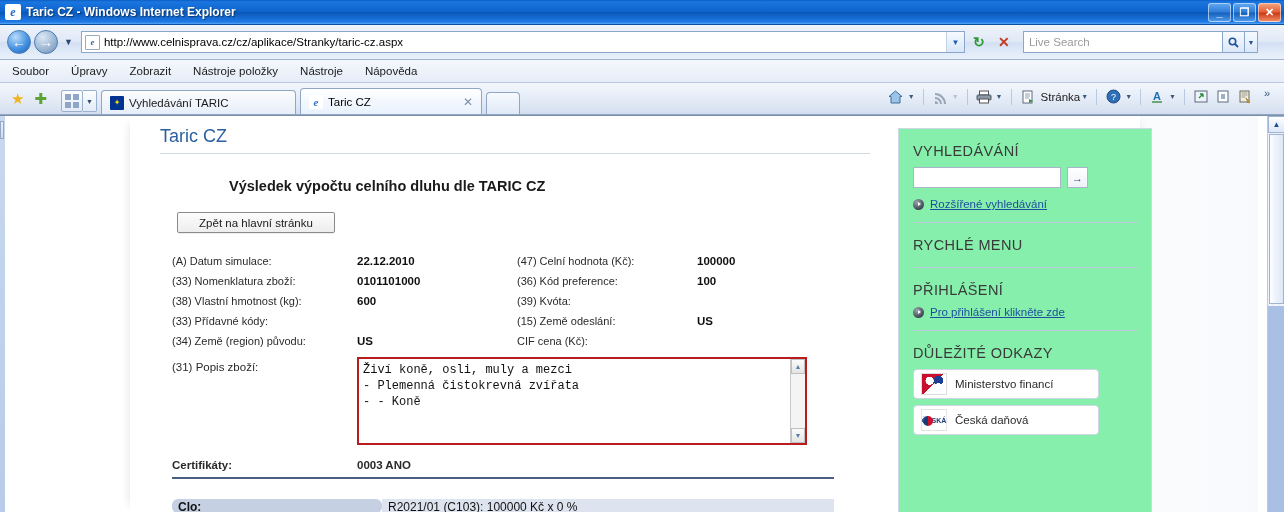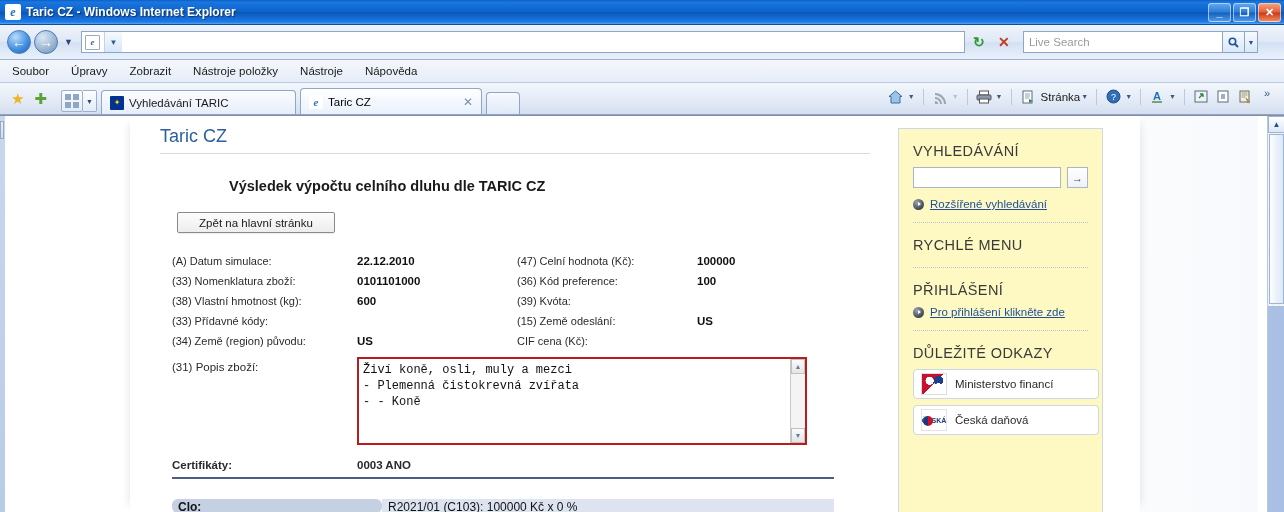--- a/index.html
+++ b/index.html
@@ -314,22 +314,22 @@
   }
   #resulttable .rt-v {
     flex: 1; background: #dde4ef;
     font-size: 12px; color: #111;
     padding-left: 6px; line-height: 16px; overflow: hidden;
   }
 
   
   #sidebar {
     position: absolute; left: 768px; top: 12px;
-    width: 205px; height: 385px;
-    background: #fef9c3;
+    width: 254px; height: 385px;
+    background: #86efac;
     border: 1px solid #cdd8e6;
     border-bottom: none;
   }
   .sbsec { padding: 0 14px; }
   .sbhead {
     font-size: 14.5px; color: #3a3a3a; font-weight: normal;
     letter-spacing: .4px; margin-top: 14px; margin-bottom: 8px;
   }
   .sbdivider {
     border-top: 1px dotted #b9c6d8; margin: 12px 14px 0 14px;
@@ -466,20 +466,21 @@
     <div class="wbtn close">✕</div>
   </div>
 </div>
 
 <div id="addrbar">
   <div class="navbtn back">←</div>
   <div class="navbtn fwd">→</div>
   <div class="navcaret">▼</div>
   <div id="urlbox">
     <div class="pageicon">e</div>
+    <div class="urltext">http://www.celnisprava.cz/cz/aplikace/Stranky/taric-cz.aspx</div>
     <div class="urldrop">▼</div>
   </div>
   <div class="abtn refresh">↻</div>
   <div class="abtn stop">✕</div>
   <div id="searchbox">Live Search</div>
   <div id="searchgo">
     <svg width="11" height="11" viewBox="0 0 11 11">
         <circle cx="4.5" cy="4.5" r="3.2" fill="none" stroke="#20539a" stroke-width="1.6"></circle>
         <line x1="7" y1="7" x2="10" y2="10" stroke="#20539a" stroke-width="1.8"></line>
       </svg>

